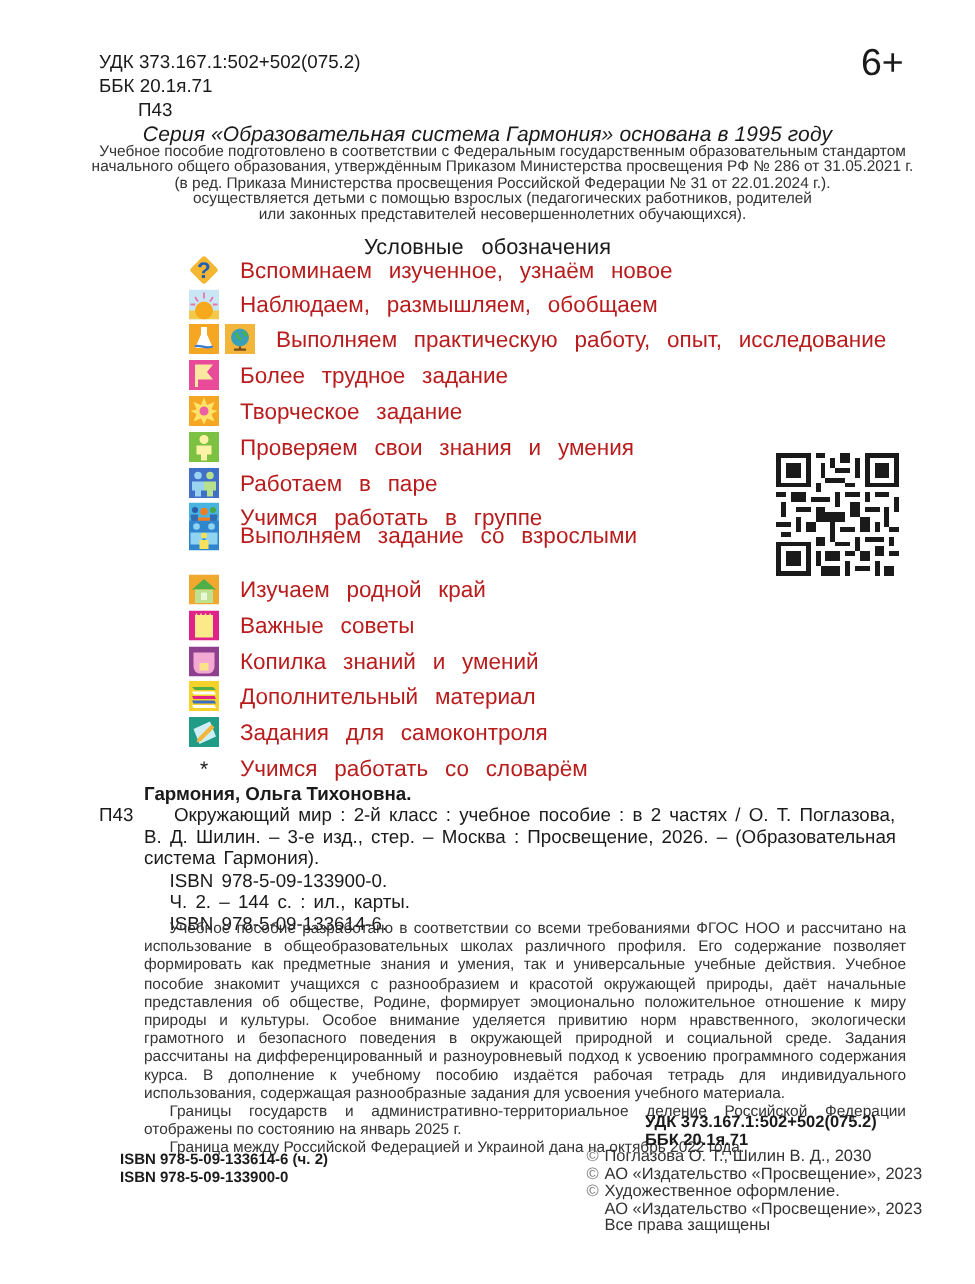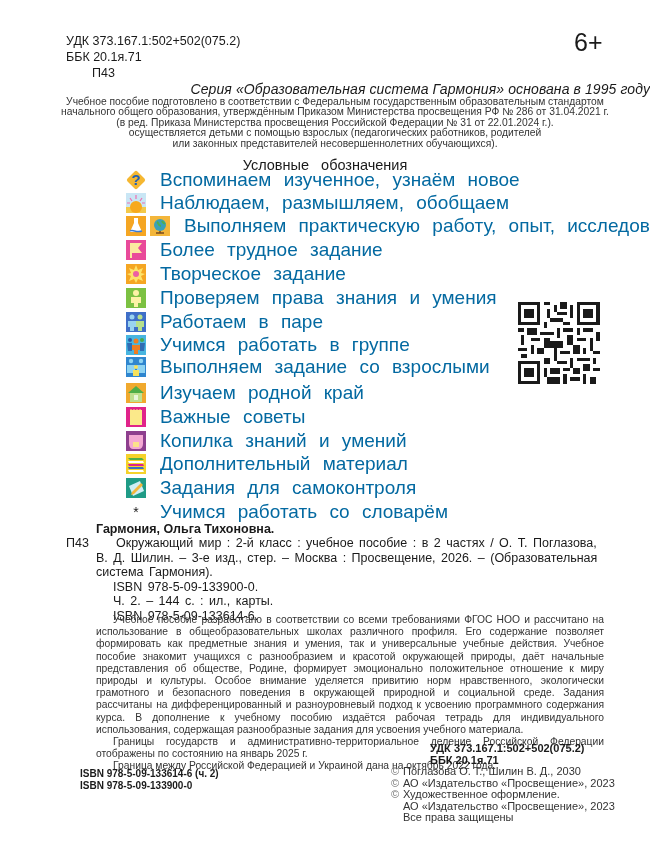--- a/index.html
+++ b/index.html
@@ -4,26 +4,26 @@
 <style>
   html, body { margin: 0; padding: 0; background: #ffffff; }
   body {
     width: 650px; height: 856px; position: relative; overflow: hidden;
     font-family: "Liberation Sans", "DejaVu Sans", sans-serif; color: #1a1a1a;
   }
   .abs { position: absolute; }
   .codes { left: 66px; top: 33px; font-size: 12.5px; line-height: 16px; }
   .codes .p43 { padding-left: 26px; }
   .age { left: 574px; top: 28px; font-size: 25px; }
-  .series { left: 0; width: 650px; top: 81px; text-align: right; font-style: italic; font-size: 14px; letter-spacing: 0.1px; }
+  .series { left: 0; width: 650px; top: 81px; text-align: center; font-style: italic; font-size: 14px; letter-spacing: 0.1px; }
   .notice { left: 60px; width: 550px; top: 97px; text-align: center; font-size: 10.3px; line-height: 10.4px; color: #333; }
   .legend-title { left: 0; width: 650px; top: 157px; text-align: center; font-weight: normal; font-size: 14.5px; word-spacing: 8px; }
   .legend { left: 126px; top: 170px; }
   .legend-row { position: absolute; left: 0; height: 20px; display: flex; align-items: center; white-space: nowrap; }
-  .legend-row .txt { font-size: 19px; word-spacing: 7px; color: #0369a1; }
+  .legend-row .txt { font-size: 15px; word-spacing: 7px; color: #b91c1c; }
   .ic { width: 20px; height: 20px; margin-right: 14px; position: relative; flex: 0 0 auto; }
   .ic2 { margin-right: 4px; }
   .star { width: 20px; margin-right: 14px; text-align: center; font-size: 14px; }
   .qr { left: 517px; top: 302px; width: 83px; height: 82px; }
   .author { left: 96px; top: 522px; font-weight: bold; font-size: 12.5px; }
   .bib { left: 96px; top: 536px; width: 510px; font-size: 12.5px; line-height: 14.6px; text-align: justify; word-spacing: 2px; }
   .bib-code { left: 66px; top: 536px; font-size: 12.5px; }
   .bib .ind { padding-left: 17px; }
   .annot { left: 96px; top: 614px; width: 508px; font-size: 10.3px; line-height: 12.2px; text-align: justify; color: #333; }
   .annot p { margin: 0; text-indent: 17px; }
@@ -40,21 +40,21 @@
   <div>УДК 373.167.1:502+502(075.2)</div>
   <div>ББК 20.1я.71</div>
   <div class="p43">П43</div>
 </div>
 <div class="abs age">6+</div>
 
 <div class="abs series">Серия «Образовательная система Гармония» основана в 1995 году</div>
 
 <div class="abs notice">
   <div>Учебное пособие подготовлено в соответствии с Федеральным государственным образовательным стандартом</div>
-  <div>начального общего образования, утверждённым Приказом Министерства просвещения РФ № 286 от 31.04.2021 г.</div>
+  <div>начального общего образования, утверждённым Приказом Министерства просвещения РФ № 286 от 31.05.2021 г.</div>
   <div>(в ред. Приказа Министерства просвещения Российской Федерации № 31 от 22.01.2024 г.).</div>
   <div>осуществляется детьми с помощью взрослых (педагогических работников, родителей</div>
   <div>или законных представителей несовершеннолетних обучающихся).</div>
 </div>
 
 <div class="abs legend-title">Условные обозначения</div>
 
 <div class="abs legend">
 
   <div class="legend-row" style="top:0px">
@@ -106,21 +106,21 @@
     </svg>
     <span class="txt">Творческое задание</span>
   </div>
 
   <div class="legend-row" style="top:118px">
     <svg class="ic" viewBox="0 0 20 20">
       <rect width="20" height="20" fill="#7cc142"></rect>
       <circle cx="10" cy="5" r="3" fill="#fdf2a6"></circle>
       <path d="M5 9h10v6h-3v4H8v-4H5z" fill="#fdf2a6"></path>
     </svg>
-    <span class="txt">Проверяем права знания и умения</span>
+    <span class="txt">Проверяем свои знания и умения</span>
   </div>
 
   <div class="legend-row" style="top:142px">
     <svg class="ic" viewBox="0 0 20 20">
       <rect width="20" height="20" fill="#3f6fc8"></rect>
       <circle cx="6" cy="5" r="2.5" fill="#9ad3f0"></circle>
       <path d="M2 9h8v6H8v4H4v-4H2z" fill="#9ad3f0"></path>
       <circle cx="14" cy="5" r="2.5" fill="#b7e08c"></circle>
       <path d="M10 9h8v6h-2v4h-4v-4h-2z" fill="#b7e08c"></path>
     </svg>
@@ -132,21 +132,21 @@
       <rect width="20" height="20" fill="#48b5e0"></rect>
       <circle cx="4" cy="5" r="2" fill="#2a5aa8"></circle>
       <circle cx="16" cy="5" r="2" fill="#4aa84a"></circle>
       <circle cx="10" cy="6" r="2.5" fill="#ef7d22"></circle>
       <path d="M6 10h8v5h-2v4H8v-4H6z" fill="#ef7d22"></path>
       <path d="M1 8h5v8H2zM14 8h5l-1 8h-4z" fill="#2a5aa8" opacity="0.8"></path>
     </svg>
     <span class="txt">Учимся работать в группе</span>
   </div>
 
-  <div class="legend-row" style="top:187px">
+  <div class="legend-row" style="top:177px">
     <svg class="ic" viewBox="0 0 20 20">
       <rect width="20" height="20" fill="#2f86cf"></rect>
       <circle cx="5" cy="4" r="2.2" fill="#8fd4f2"></circle>
       <circle cx="15" cy="4" r="2.2" fill="#8fd4f2"></circle>
       <path d="M1 8h8v8H1zM11 8h8v8h-8z" fill="#8fd4f2"></path>
       <circle cx="10" cy="10" r="2" fill="#f7e25b"></circle>
       <path d="M7 13h6v6H7z" fill="#f7e25b"></path>
     </svg>
     <span class="txt">Выполняем задание со взрослыми</span>
   </div>

